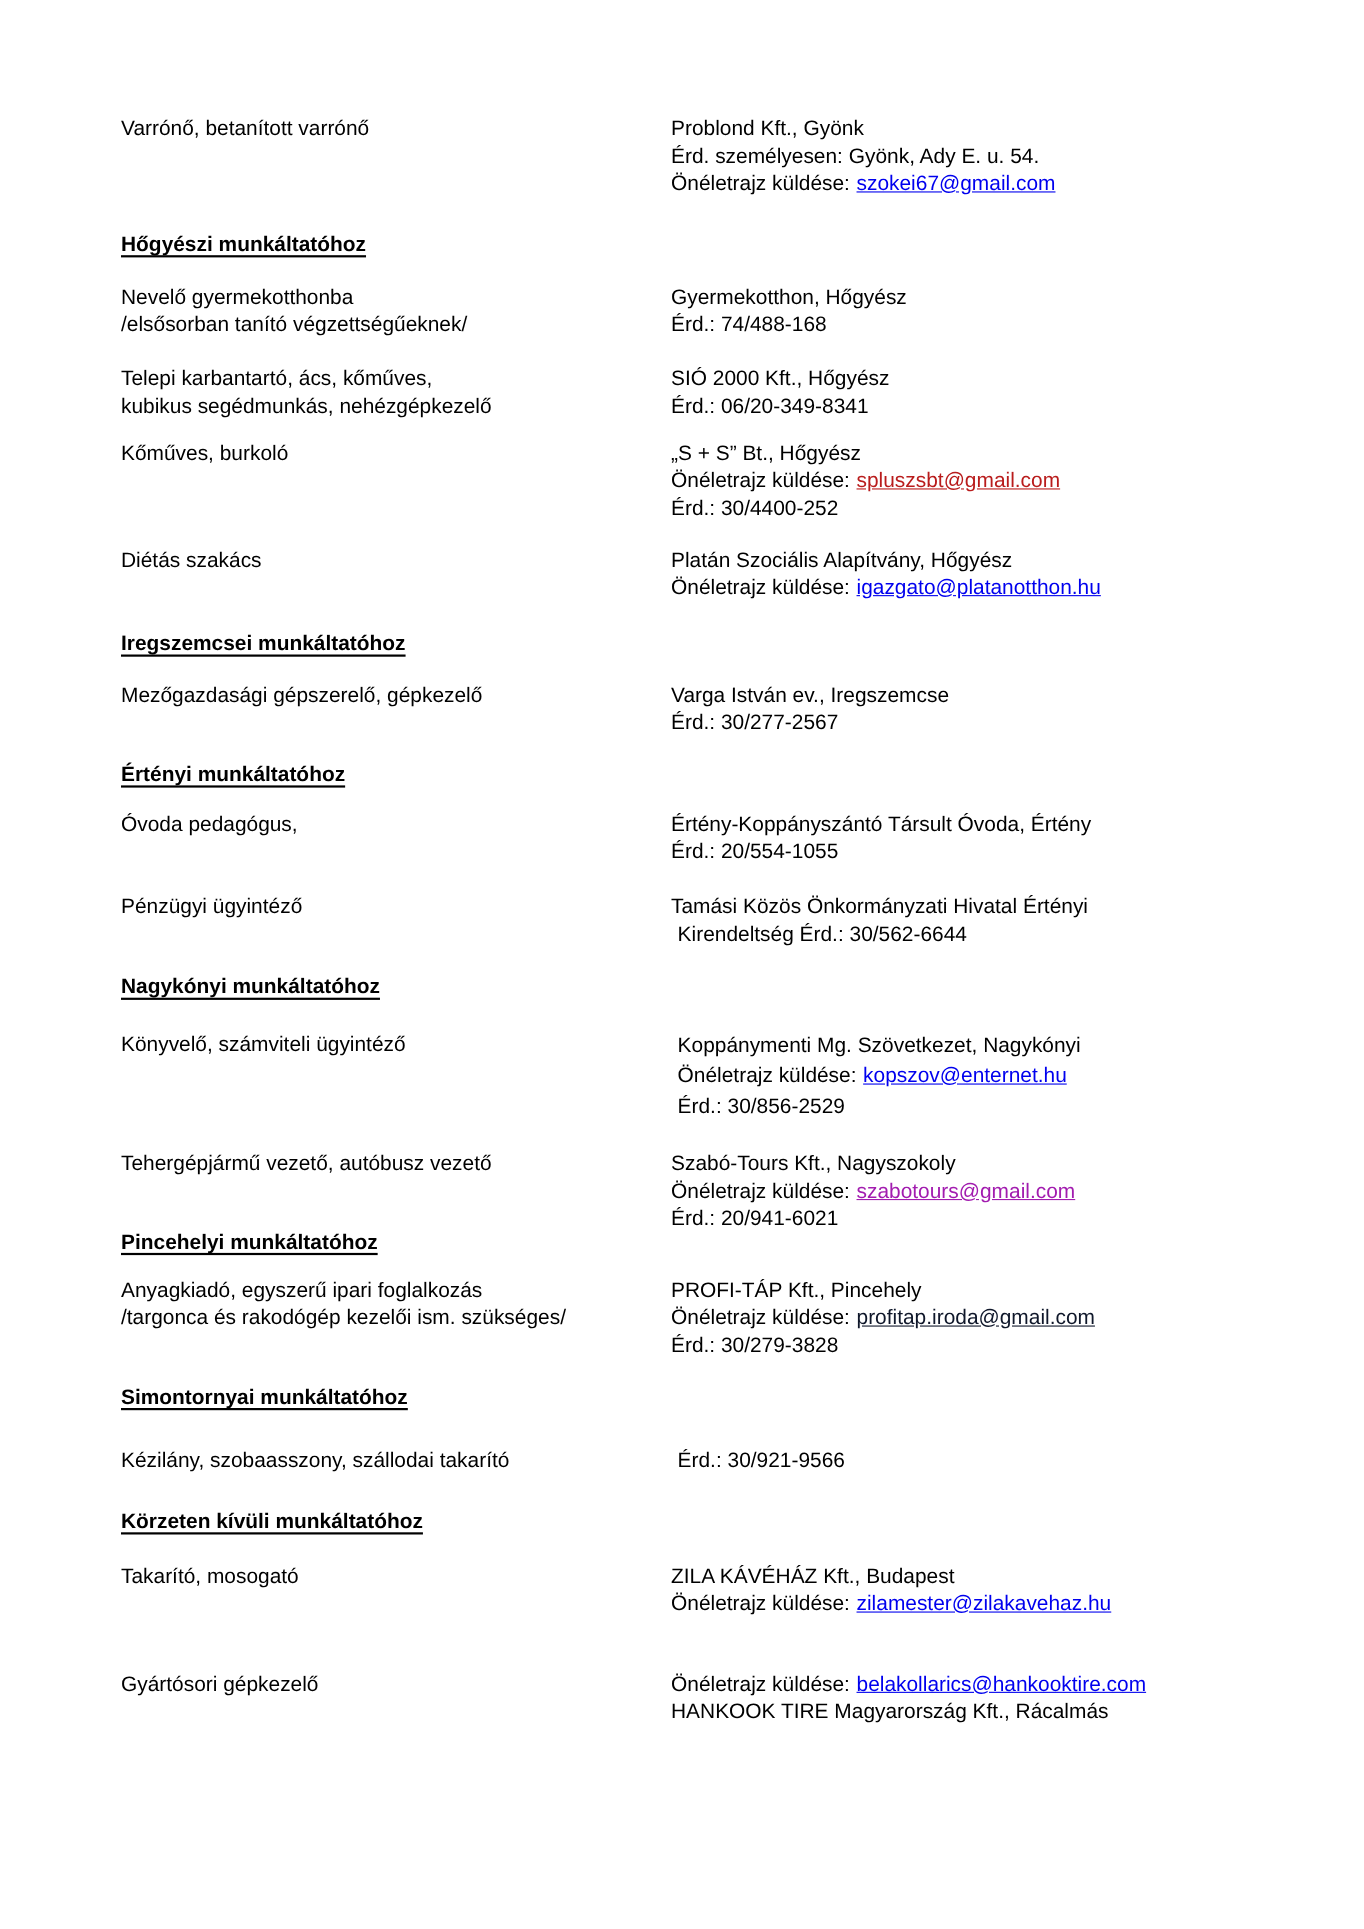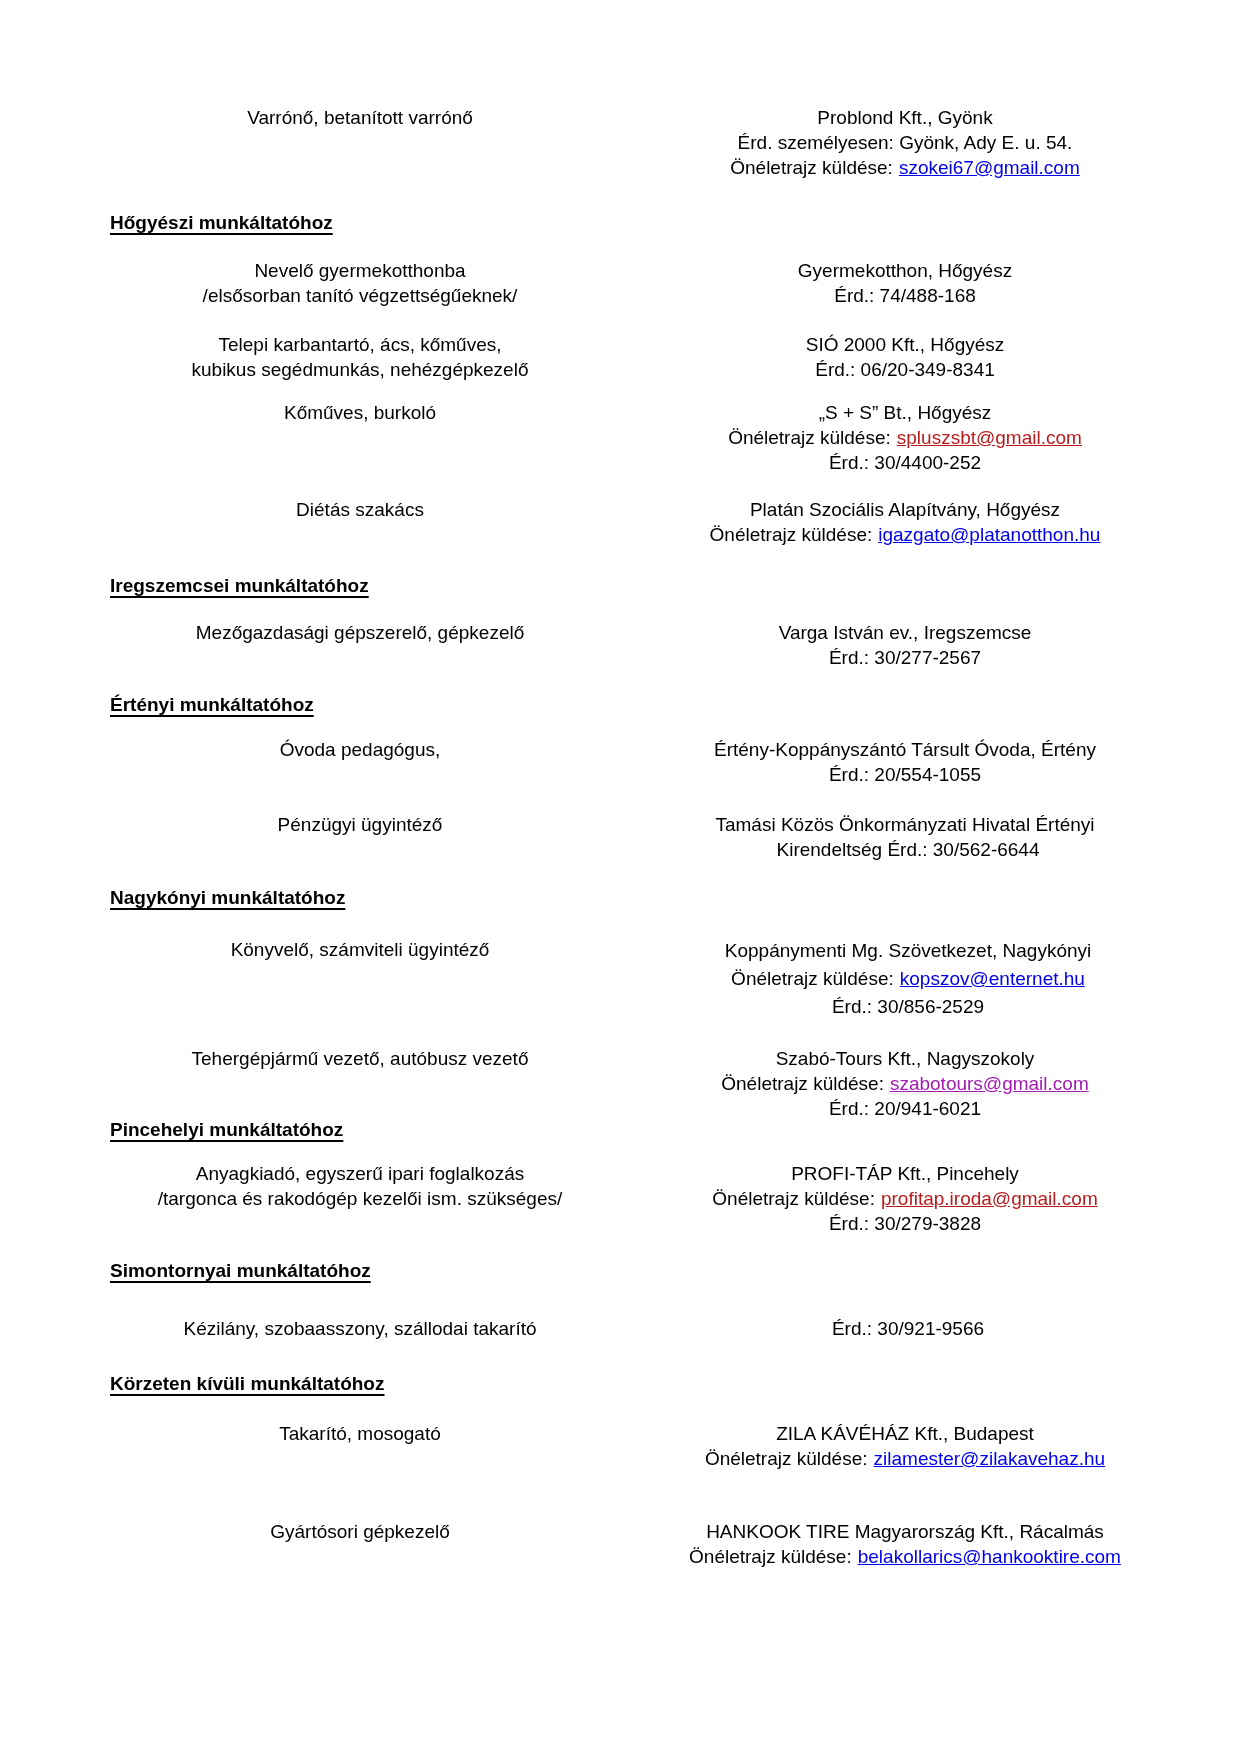--- a/index.html
+++ b/index.html
@@ -8,21 +8,21 @@
     width: 1240px;
     height: 1754px;
     background: #ffffff;
     color: #000000;
     font-family: "Liberation Sans", "DejaVu Sans", sans-serif;
     font-size: 19px;
     line-height: 25px;
     overflow: hidden;
   }
   .doc { padding: 105px 40px 0 110px; }
-  .row { display: flex; align-items: flex-start; text-align: center; }
+  .row { display: flex; align-items: flex-start; }
   .col-left  { flex: 0 0 500px; width: 500px; }
   .col-right { flex: 1 1 auto; }
   .line { white-space: nowrap; }
   .heading {
     font-weight: bold;
     text-decoration: underline;
     text-decoration-thickness: 2px;
     text-underline-offset: 4px;
     line-height: 25px;
   }
@@ -156,21 +156,21 @@
 
   <div class="heading" style="margin-top:-4px"><span>Pincehelyi munkáltatóhoz</span></div>
 
   <div class="row" style="margin-top:19px">
     <div class="col-left">
       <div class="line">Anyagkiadó, egyszerű ipari foglalkozás</div>
       <div class="line">/targonca és rakodógép kezelői ism. szükséges/</div>
     </div>
     <div class="col-right">
       <div class="line">PROFI-TÁP Kft., Pincehely</div>
-      <div class="line"><span>Önéletrajz küldése:</span><a class="email" style="color: #b91c1c;">profitap.iroda@gmail.com</a></div>
+      <div class="line"><span>Önéletrajz küldése:</span><a class="email" style="color: #0f172a;">profitap.iroda@gmail.com</a></div>
       <div class="line">Érd.: 30/279-3828</div>
     </div>
   </div>
 
   <div class="heading" style="margin-top:22px"><span>Simontornyai munkáltatóhoz</span></div>
 
   <div class="row" style="margin-top:33px">
     <div class="col-left">
       <div class="line">Kézilány, szobaasszony, szállodai takarító</div>
     </div>
@@ -189,18 +189,18 @@
       <div class="line">ZILA KÁVÉHÁZ Kft., Budapest</div>
       <div class="line"><span>Önéletrajz küldése:</span><a class="email" style="color: rgb(0, 0, 238);">zilamester@zilakavehaz.hu</a></div>
     </div>
   </div>
 
   <div class="row" style="margin-top:48px">
     <div class="col-left">
       <div class="line">Gyártósori gépkezelő</div>
     </div>
     <div class="col-right">
+      <div class="line"><span>Önéletrajz küldése:</span><a class="email" style="color: rgb(0, 0, 238);">belakollarics@hankooktire.com</a></div>
       <div class="line">HANKOOK TIRE Magyarország Kft., Rácalmás</div>
-      <div class="line"><span>Önéletrajz küldése:</span><a class="email" style="color: rgb(0, 0, 238);">belakollarics@hankooktire.com</a></div>
     </div>
   </div>
 
 </div>
 
 </body></html>

